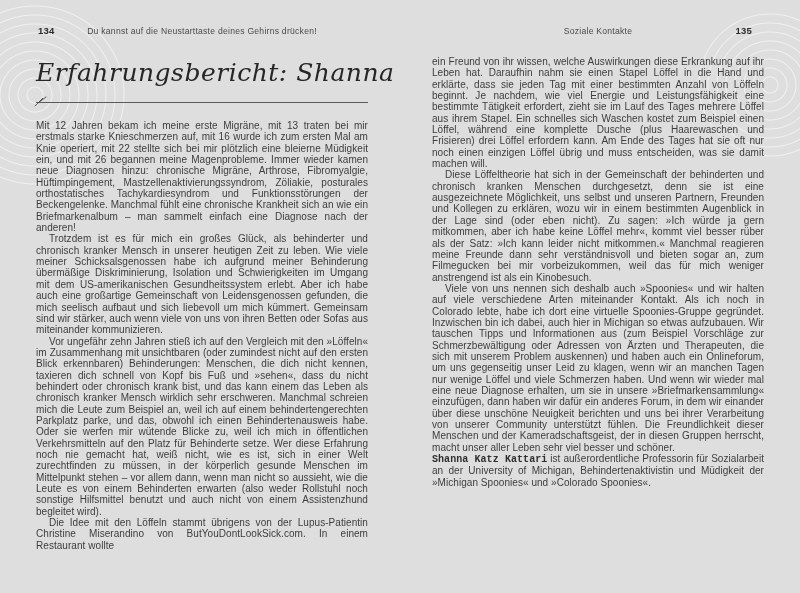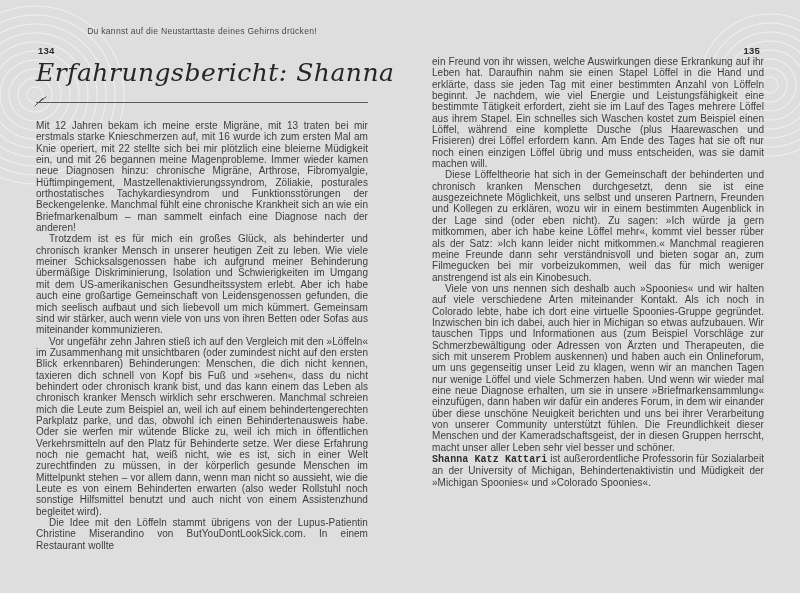--- a/index.html
+++ b/index.html
@@ -57,24 +57,23 @@
   .running-head .chapter {
     display: block;
     text-align: center;
   }
   .page-number {
     position: absolute;
     top: -1px;
     font-size: 9.5px;
     font-weight: bold;
     color: #2c2c2c;
-    margin-top: 20px;
   }
   .page.left  .page-number { left: 2px; }
-  .page.right .page-number { right: 4px; }
+  .page.right .page-number { right: 12px; }
 
   .section-title {
     position: absolute;
     top: 58px;
     left: 0; right: 8px;
     text-align: center;
     font-family: "DejaVu Serif", serif;
     font-style: italic;
     font-size: 25px;
     font-weight: 500;
@@ -142,20 +141,21 @@
   <div class="body-text">
       <p class="para">Mit 12 Jahren bekam ich meine erste Migräne, mit 13 traten bei mir erstmals starke Knieschmerzen auf, mit 16 wurde ich zum ersten Mal am Knie operiert, mit 22 stellte sich bei mir plötzlich eine bleierne Müdigkeit ein, und mit 26 begannen meine Magenprobleme. Immer wieder kamen neue Diagnosen hinzu: chronische Migräne, Arthrose, Fibromyalgie, Hüftimpingement, Mastzellenaktivierungssyndrom, Zöliakie, posturales orthostatisches Tachykardiesyndrom und Funktionsstörungen der Beckengelenke. Manchmal fühlt eine chronische Krankheit sich an wie ein Briefmarkenalbum – man sammelt einfach eine Diagnose nach der anderen!</p>
       <p class="para indent">Trotzdem ist es für mich ein großes Glück, als behinderter und chronisch kranker Mensch in unserer heutigen Zeit zu leben. Wie viele meiner Schicksalsgenossen habe ich aufgrund meiner Behinderung übermäßige Diskriminierung, Isolation und Schwierigkeiten im Umgang mit dem US-amerikanischen Gesundheitssystem erlebt. Aber ich habe auch eine großartige Gemeinschaft von Leidensgenossen gefunden, die mich seelisch aufbaut und sich liebevoll um mich kümmert. Gemeinsam sind wir stärker, auch wenn viele von uns von ihren Betten oder Sofas aus miteinander kommunizieren.</p>
       <p class="para indent">Vor ungefähr zehn Jahren stieß ich auf den Vergleich mit den »Löffeln« im Zusammenhang mit unsichtbaren (oder zumindest nicht auf den ersten Blick erkennbaren) Behinderungen: Menschen, die dich nicht kennen, taxieren dich schnell von Kopf bis Fuß und »sehen«, dass du nicht behindert oder chronisch krank bist, und das kann einem das Leben als chronisch kranker Mensch wirklich sehr erschweren. Manchmal schreien mich die Leute zum Beispiel an, weil ich auf einem behindertengerechten Parkplatz parke, und das, obwohl ich einen Behindertenausweis habe. Oder sie werfen mir wütende Blicke zu, weil ich mich in öffentlichen Verkehrsmitteln auf den Platz für Behinderte setze. Wer diese Erfahrung noch nie gemacht hat, weiß nicht, wie es ist, sich in einer Welt zurechtfinden zu müssen, in der körperlich gesunde Menschen im Mittelpunkt stehen – vor allem dann, wenn man nicht so aussieht, wie die Leute es von einem Behinderten erwarten (also weder Rollstuhl noch sonstige Hilfsmittel benutzt und auch nicht von einem Assistenzhund begleitet wird).</p>
       <p class="para indent">Die Idee mit den Löffeln stammt übrigens von der Lupus-Patientin Christine Miserandino von ButYouDontLookSick.com. In einem Restaurant wollte</p>
     </div>
 </div>
 
 <div class="page right">
   <div class="running-head">
+    <span class="chapter">Soziale Kontakte</span>
     <span class="page-number">135</span>
   </div>
 
   <div class="body-text">
 
   <p class="para">ein Freund von ihr wissen, welche Auswirkungen diese Erkrankung auf ihr Leben hat. Daraufhin nahm sie einen Stapel Löffel in die Hand und erklärte, dass sie jeden Tag mit einer bestimmten Anzahl von Löffeln beginnt. Je nachdem, wie viel Energie und Leistungsfähigkeit eine bestimmte Tätigkeit erfordert, zieht sie im Lauf des Tages mehrere Löffel aus ihrem Stapel. Ein schnelles sich Waschen kostet zum Beispiel einen Löffel, während eine komplette Dusche (plus Haarewaschen und Frisieren) drei Löffel erfordern kann. Am Ende des Tages hat sie oft nur noch einen einzigen Löffel übrig und muss entscheiden, was sie damit machen will.</p>
       <p class="para indent">Diese Löffeltheorie hat sich in der Gemeinschaft der behinderten und chronisch kranken Menschen durchgesetzt, denn sie ist eine ausgezeichnete Möglichkeit, uns selbst und unseren Partnern, Freunden und Kollegen zu erklären, wozu wir in einem bestimmten Augenblick in der Lage sind (oder eben nicht). Zu sagen: »Ich würde ja gern mitkommen, aber ich habe keine Löffel mehr«, kommt viel besser rüber als der Satz: »Ich kann leider nicht mitkommen.« Manchmal reagieren meine Freunde dann sehr verständnisvoll und bieten sogar an, zum Filmegucken bei mir vorbeizukommen, weil das für mich weniger anstrengend ist als ein Kinobesuch.</p>
       <p class="para indent">Viele von uns nennen sich deshalb auch »Spoonies« und wir halten auf viele verschiedene Arten miteinander Kontakt. Als ich noch in Colorado lebte, habe ich dort eine virtuelle Spoonies-Gruppe gegründet. Inzwischen bin ich dabei, auch hier in Michigan so etwas aufzubauen. Wir tauschen Tipps und Informationen aus (zum Beispiel Vorschläge zur Schmerzbewältigung oder Adressen von Ärzten und Therapeuten, die sich mit unserem Problem auskennen) und haben auch ein Onlineforum, um uns gegenseitig unser Leid zu klagen, wenn wir an manchen Tagen nur wenige Löffel und viele Schmerzen haben. Und wenn wir wieder mal eine neue Diagnose erhalten, um sie in unsere »Briefmarkensammlung« einzufügen, dann haben wir dafür ein anderes Forum, in dem wir einander über diese unschöne Neuigkeit berichten und uns bei ihrer Verarbeitung von unserer Community unterstützt fühlen. Die Freundlichkeit dieser Menschen und der Kameradschaftsgeist, der in diesen Gruppen herrscht, macht unser aller Leben sehr viel besser und schöner.</p>
       <p class="para bio"><b>Shanna Katz Kattari</b><span> ist außerordentliche Professorin für Sozialarbeit an der University of Michigan, Behindertenaktivistin und Müdigkeit der »Michigan Spoonies« und »Colorado Spoonies«.</span></p>
     </div>

